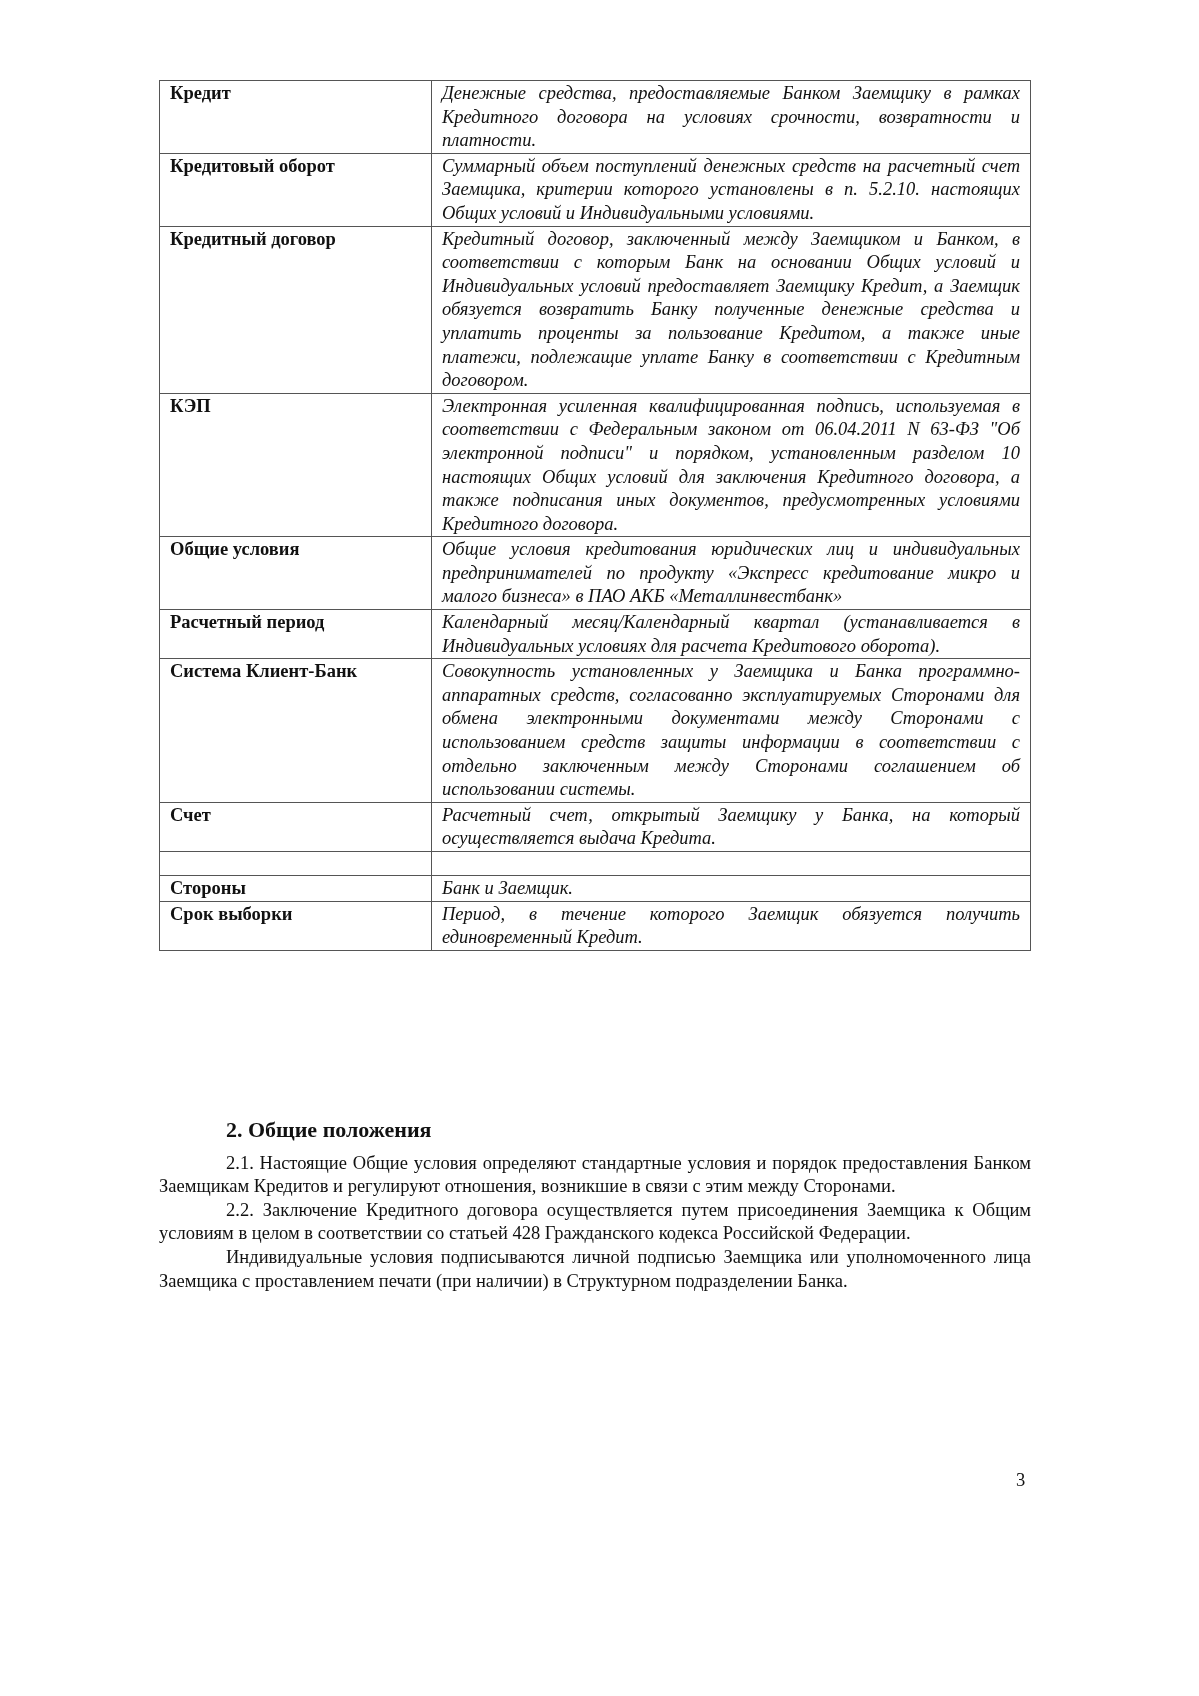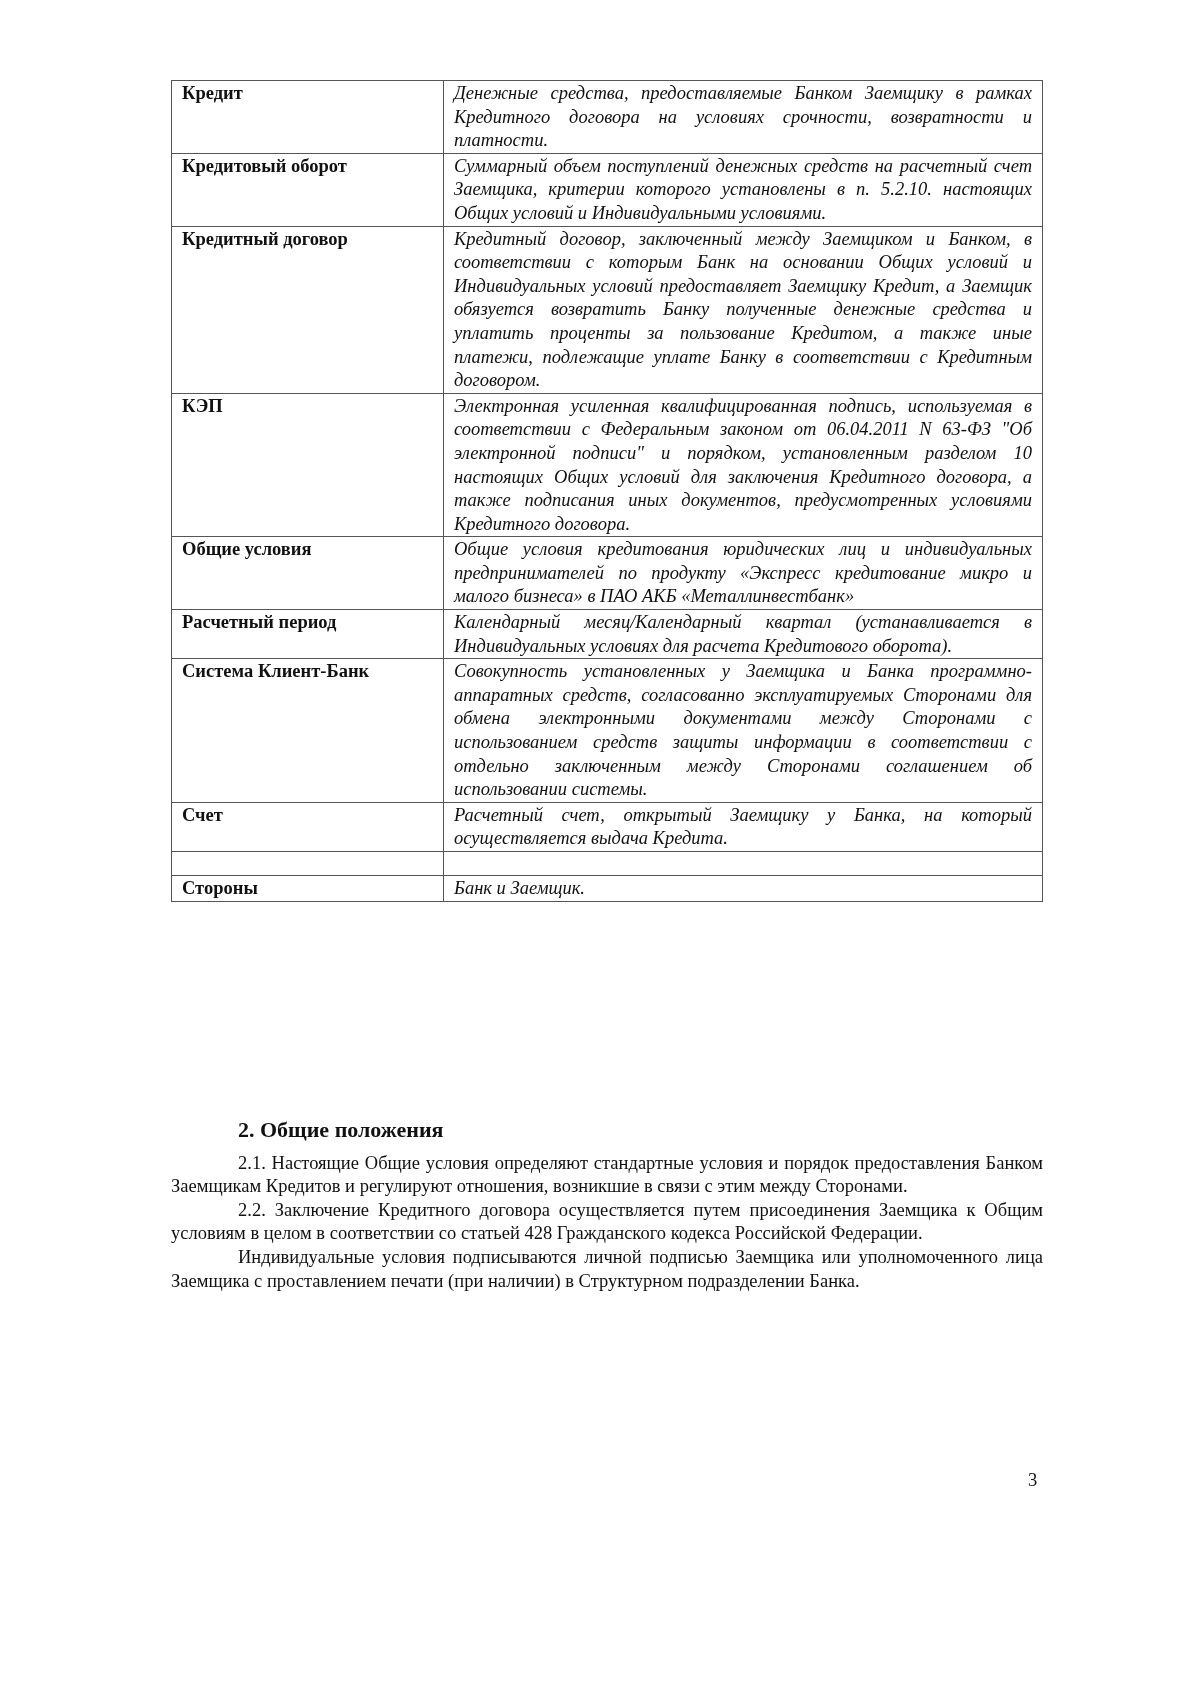--- a/index.html
+++ b/index.html
@@ -1,17 +1,17 @@
 <!DOCTYPE html>
 <html><head>
 <meta charset="utf-8">
 <style>
   html, body { margin:0; padding:0; background:#ffffff; }
   body { width:1199px; height:1696px; position:relative; font-family:"Liberation Serif", "DejaVu Serif", serif; color:#111; }
-  .page { position:absolute; left:12px; top:0; width:1158px; height:1696px; }
+  .page { position:absolute; left:0; top:0; width:1158px; height:1696px; }
   table.defs { position:absolute; left:159px; top:80px; width:872px; border-collapse:collapse; font-size:18.5px; line-height:23.6px; }
   table.defs td { border:1.3px solid #555; vertical-align:top; padding:1px 10px 0 10px; }
   table.defs td.term { width:251px; font-weight:bold; }
   table.defs td.desc { text-align:justify; text-align-last:left;font-style:italic; }
   table.defs tr.empty td { height:22px; }
   .section { position:absolute; left:159px; top:1118px; width:872px; font-size:18.5px; line-height:23.6px; }
   .section h2 { margin:0 0 10px 0; font-size:22px; font-weight:bold; padding-left:67px;font-family:Liberation Serif, serif; }
   .section p { margin:0; text-align:justify; text-indent:67px; }
   .pagenum { position:absolute; left:1016px; top:1470px; font-size:18.5px; }
 </style>
@@ -54,20 +54,24 @@
         <td class="desc">Расчетный счет, открытый Заемщику у Банка, на который осуществляется выдача Кредита.</td>
       </tr>
       <tr class="empty">
         <td class="term"></td>
         <td class="desc"></td>
       </tr>
       <tr>
         <td class="term">Стороны</td>
         <td class="desc">Банк и Заемщик.</td>
       </tr>
+      <tr>
+        <td class="term">Срок выборки</td>
+        <td class="desc">Период, в течение которого Заемщик обязуется получить единовременный Кредит.</td>
+      </tr>
     </tbody>
   </table>
 
   <div class="section">
     <h2>2.  Общие положения</h2>
     <p>2.1.  Настоящие Общие условия определяют стандартные условия и порядок предоставления Банком Заемщикам Кредитов и регулируют отношения, возникшие в связи с этим между Сторонами.</p>
     <p>2.2. Заключение Кредитного договора осуществляется путем присоединения Заемщика к Общим условиям в целом в соответствии со статьей 428 Гражданского кодекса Российской Федерации.</p>
     <p>Индивидуальные условия подписываются личной подписью Заемщика или уполномоченного лица Заемщика с проставлением печати (при наличии) в Структурном подразделении Банка.</p>
   </div>
 

